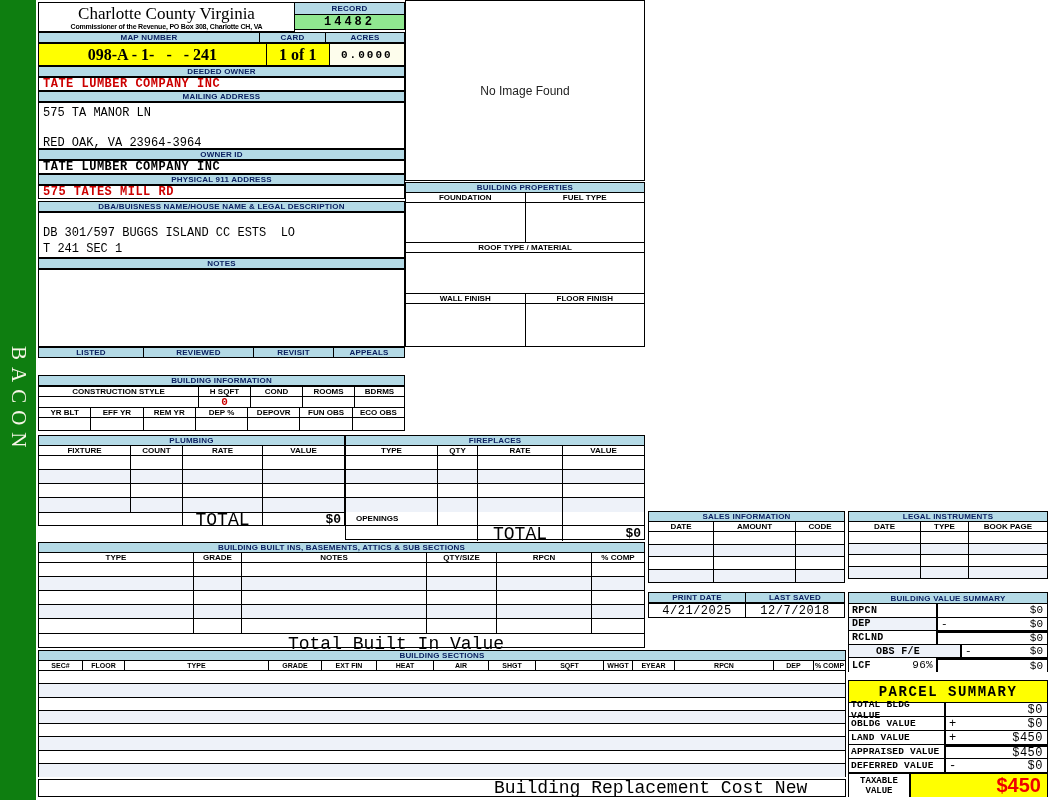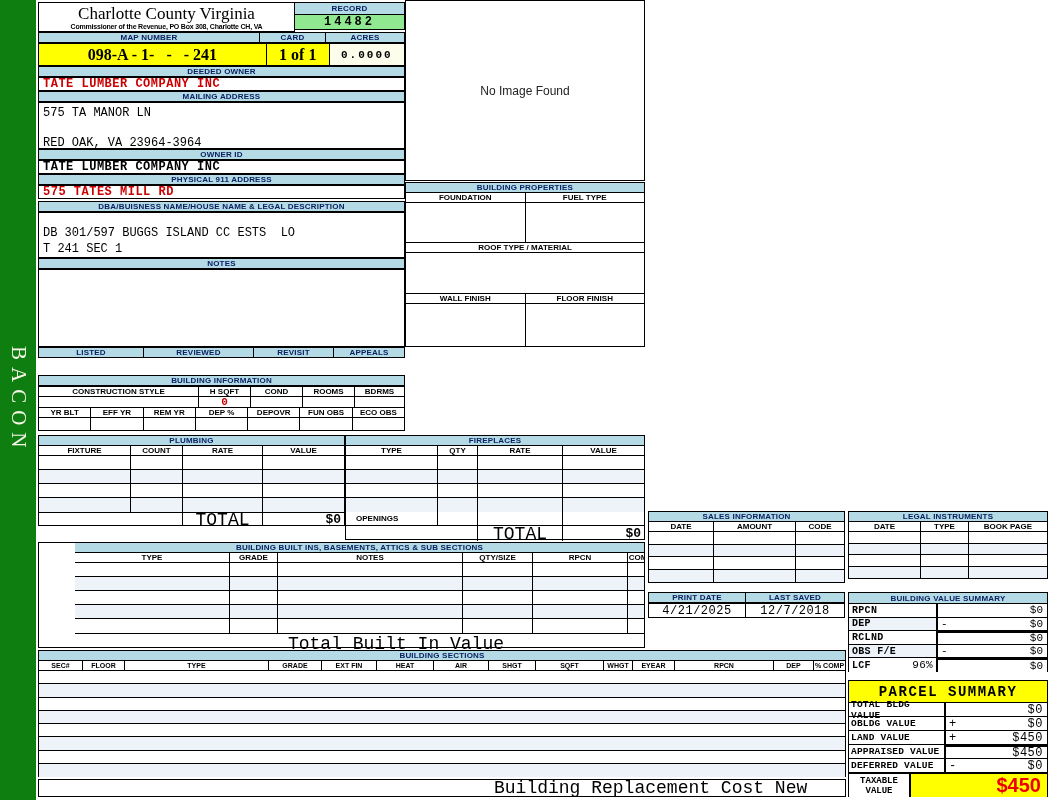--- a/index.html
+++ b/index.html
@@ -239,21 +239,21 @@
     <div class="c" style="width:85px;"></div>
       <div class="c" style="flex:1;"></div>
   </div>
   <div class="row" style="height:15px;">
     <div class="c" style="width:132px;"></div>
     <div class="c ctr tot-lbl" style="width:85px;">TOTAL</div>
     <div class="c rt tot-val" style="flex:1;padding-right:3px;">$0</div>
   </div>
 </div>
 
-<div class="tbl" style="left:38px;top:542px;width:607px;height:106px;padding-left:36px;">
+<div class="tbl" style="left:38px;top:542px;width:607px;height:106px;">
   <div class="hbar" style="height:10px;border:none;border-bottom:1px solid #000;">BUILDING BUILT INS, BASEMENTS, ATTICS &amp; SUB SECTIONS</div>
   <div class="hrow" style="height:10px;">
     <div class="ch" style="width:155px;">TYPE</div>
     <div class="ch" style="width:48px;">GRADE</div>
     <div class="ch" style="width:185px;">NOTES</div>
     <div class="ch" style="width:70px;">QTY/SIZE</div>
     <div class="ch" style="width:95px;">RPCN</div>
     <div class="ch" style="flex:1;">% COMP</div>
   </div>
   <div>
@@ -456,21 +456,21 @@
       </div>
   </div>
   <div class="trow" style="height:13.6px;">
     <div class="bvs-lbl" style="width:87px;display:flex;align-items:center;padding-left:3px;">RCLND</div>
     <div class="opv" style="border-top:2px solid #000;">
         <span class="bvs-val"></span>
         <span class="bvs-val">$0</span>
       </div>
   </div>
   <div class="trow alt" style="height:13.6px;">
-    <div class="bvs-lbl" style="width:87px;display:flex;align-items:center;padding-left:3px;">OBS F/E</div>
+    <div class="bvs-lbl" style="width:87px;display:flex;align-items:center;padding-left:3px;margin-left:24px;">OBS F/E</div>
     <div class="opv">
         <span class="bvs-val">-</span>
         <span class="bvs-val">$0</span>
       </div>
   </div>
   <div class="trow" style="height:13.6px;">
     <div class="bvs-lbl" style="width:87px;display:flex;align-items:center;justify-content:space-between;padding:0 3px;">
       <span>LCF</span>
       <span class="mono" style="font-size:11px;font-weight:normal;">96%</span>
     </div>

